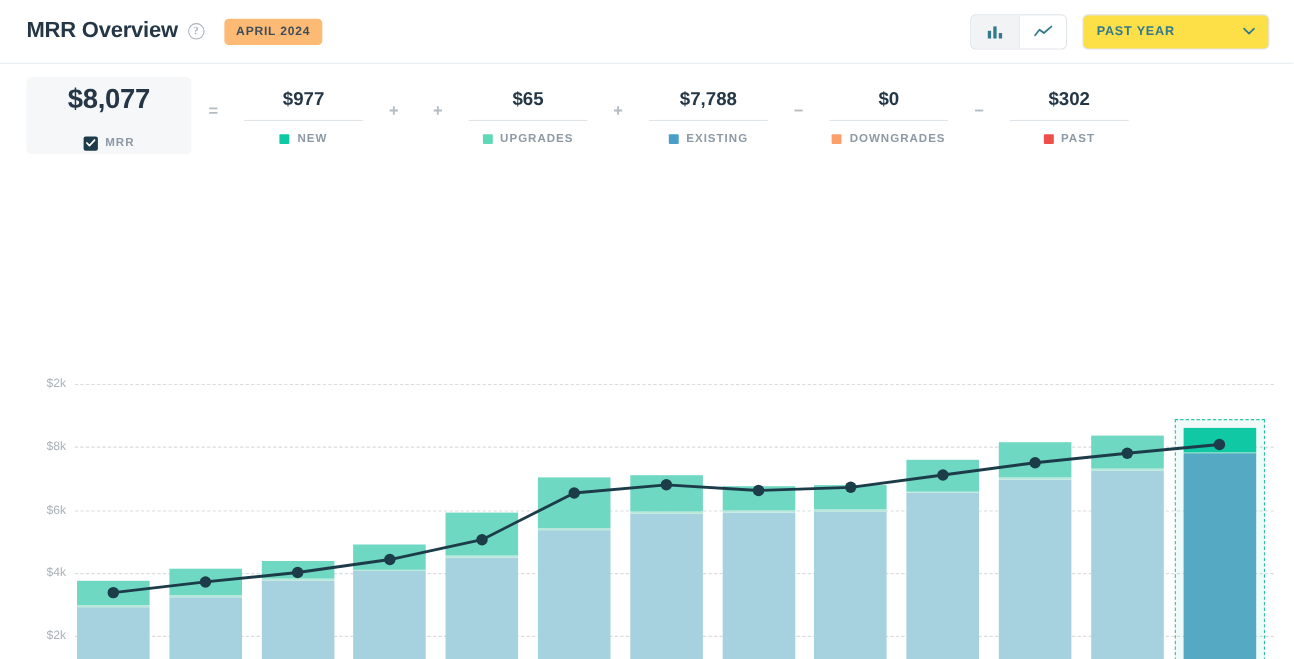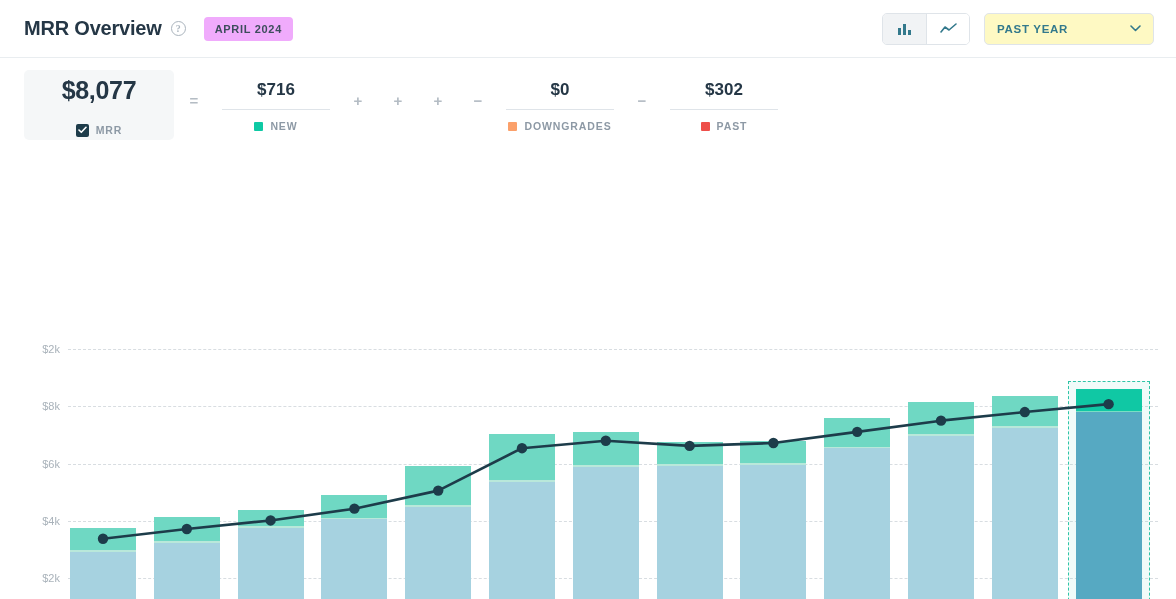--- a/index.html
+++ b/index.html
@@ -27,42 +27,42 @@
   }
   .help-icon{
     width:15px; height:15px; border-radius:50%;
     border:1.3px solid #aab4bd; color:#aab4bd;
     font-size:10px; line-height:13px; text-align:center;
     margin-left:9px; font-weight:bold; cursor:pointer;
     font-family:"Liberation Serif", serif;
   }
   .period-badge{
     margin-left:18px;
-    background:#f0abfc; color:#3d4d5c;
+    background:#fdba74; color:#3d4d5c;
     font-size:11px; font-weight:bold; letter-spacing:0.7px;
     padding:6px 11px; border-radius:4px;text-align:right;
   }
   .header-right{
     margin-left:auto; display:flex; align-items:center; gap:14px;
   }
   .seg{
     display:flex; border:1px solid #dfe4e9; border-radius:5px;
     overflow:hidden; height:32px;
   }
   .seg-btn{
     width:43px; display:flex; align-items:center; justify-content:center;
     cursor:pointer; background:#ffffff;
   }
   .seg-btn.active{ background:#f1f3f5; }
   .seg-btn + .seg-btn{ border-left:1px solid #dfe4e9; }
   .dropdown{
     height:32px; width:170px;
     border:1px solid #dfe4e9; border-radius:5px;
     display:flex; align-items:center; justify-content:space-between;
-    padding:0 12px; cursor:pointer; background:#fef9c3;
+    padding:0 12px; cursor:pointer; background:#fde047;
   }
   .dropdown-label{
     font-size:11.5px; font-weight:bold; letter-spacing:0.7px; color:#33798c;
   }
 
   
   .kpi-row{
     display:flex; align-items:stretch;
     padding:12px 18px 8px 24px;
     height:90px;
@@ -164,30 +164,46 @@
         <div class="checkbox">
           <svg width="9" height="8" viewBox="0 0 9 8">
             <polyline points="1,4 3.3,6.3 8,1.3" fill="none" stroke="#ffffff" stroke-width="1.6" stroke-linecap="round" stroke-linejoin="round"></polyline>
           </svg>
         </div>
         <div class="kpi-label">MRR</div>
       </div>
     </div>
     <div class="op">=</div>
     <div class="kpi">
-      <div class="kpi-value">$716</div>
+      <div class="kpi-value">$977</div>
       <div class="kpi-divider"></div>
       <div class="kpi-legend">
         <div class="swatch" style="background: rgb(14, 201, 164);"></div>
         <div class="kpi-label">NEW</div>
       </div>
     </div>
     <div class="op">+</div>
     <div class="op">+</div>
+    <div class="kpi">
+      <div class="kpi-value">$65</div>
+      <div class="kpi-divider"></div>
+      <div class="kpi-legend">
+        <div class="swatch" style="background: rgb(95, 216, 184);"></div>
+        <div class="kpi-label">UPGRADES</div>
+      </div>
+    </div>
     <div class="op">+</div>
+    <div class="kpi">
+      <div class="kpi-value">$7,788</div>
+      <div class="kpi-divider"></div>
+      <div class="kpi-legend">
+        <div class="swatch" style="background: rgb(74, 159, 199);"></div>
+        <div class="kpi-label">EXISTING</div>
+      </div>
+    </div>
     <div class="op">−</div>
     <div class="kpi">
       <div class="kpi-value">$0</div>
       <div class="kpi-divider"></div>
       <div class="kpi-legend">
         <div class="swatch" style="background: rgb(251, 160, 106);"></div>
         <div class="kpi-label">DOWNGRADES</div>
       </div>
     </div>
     <div class="op">−</div>

